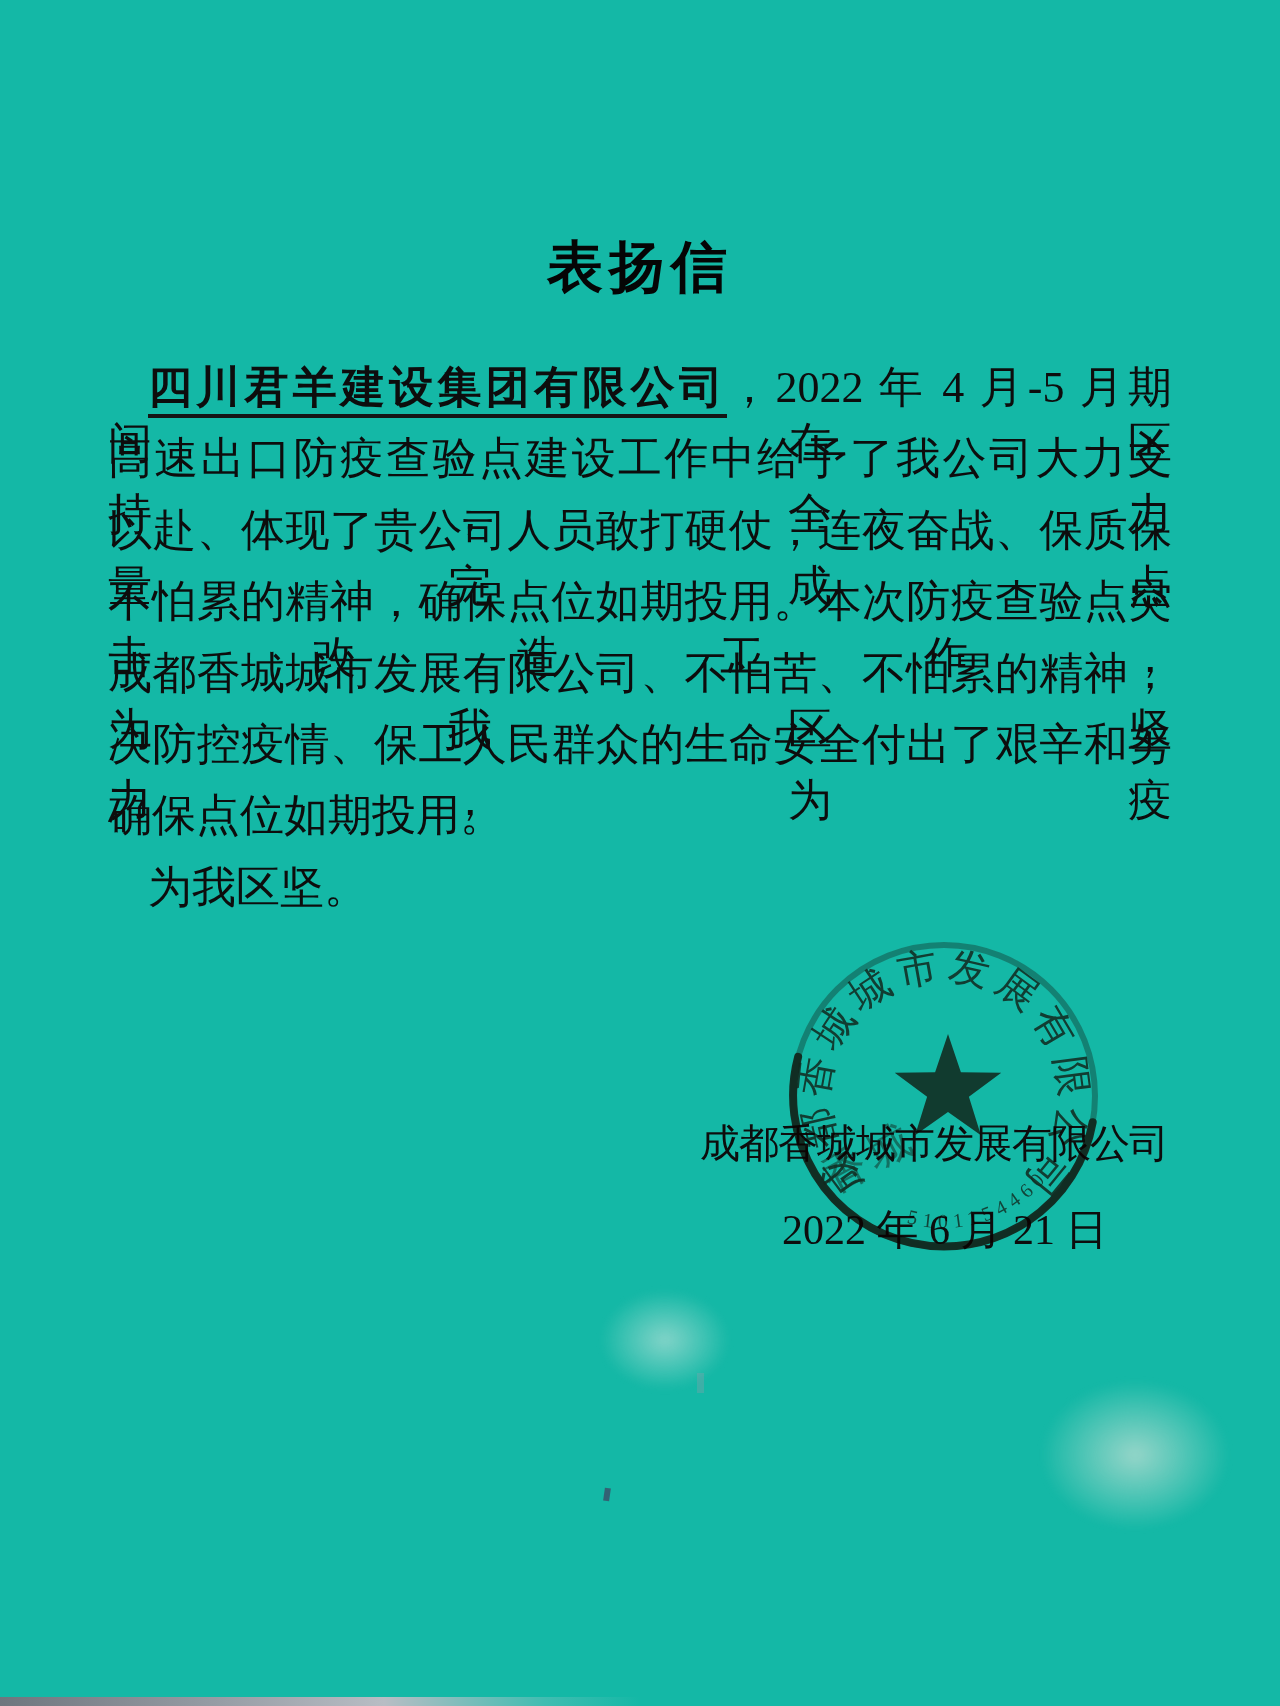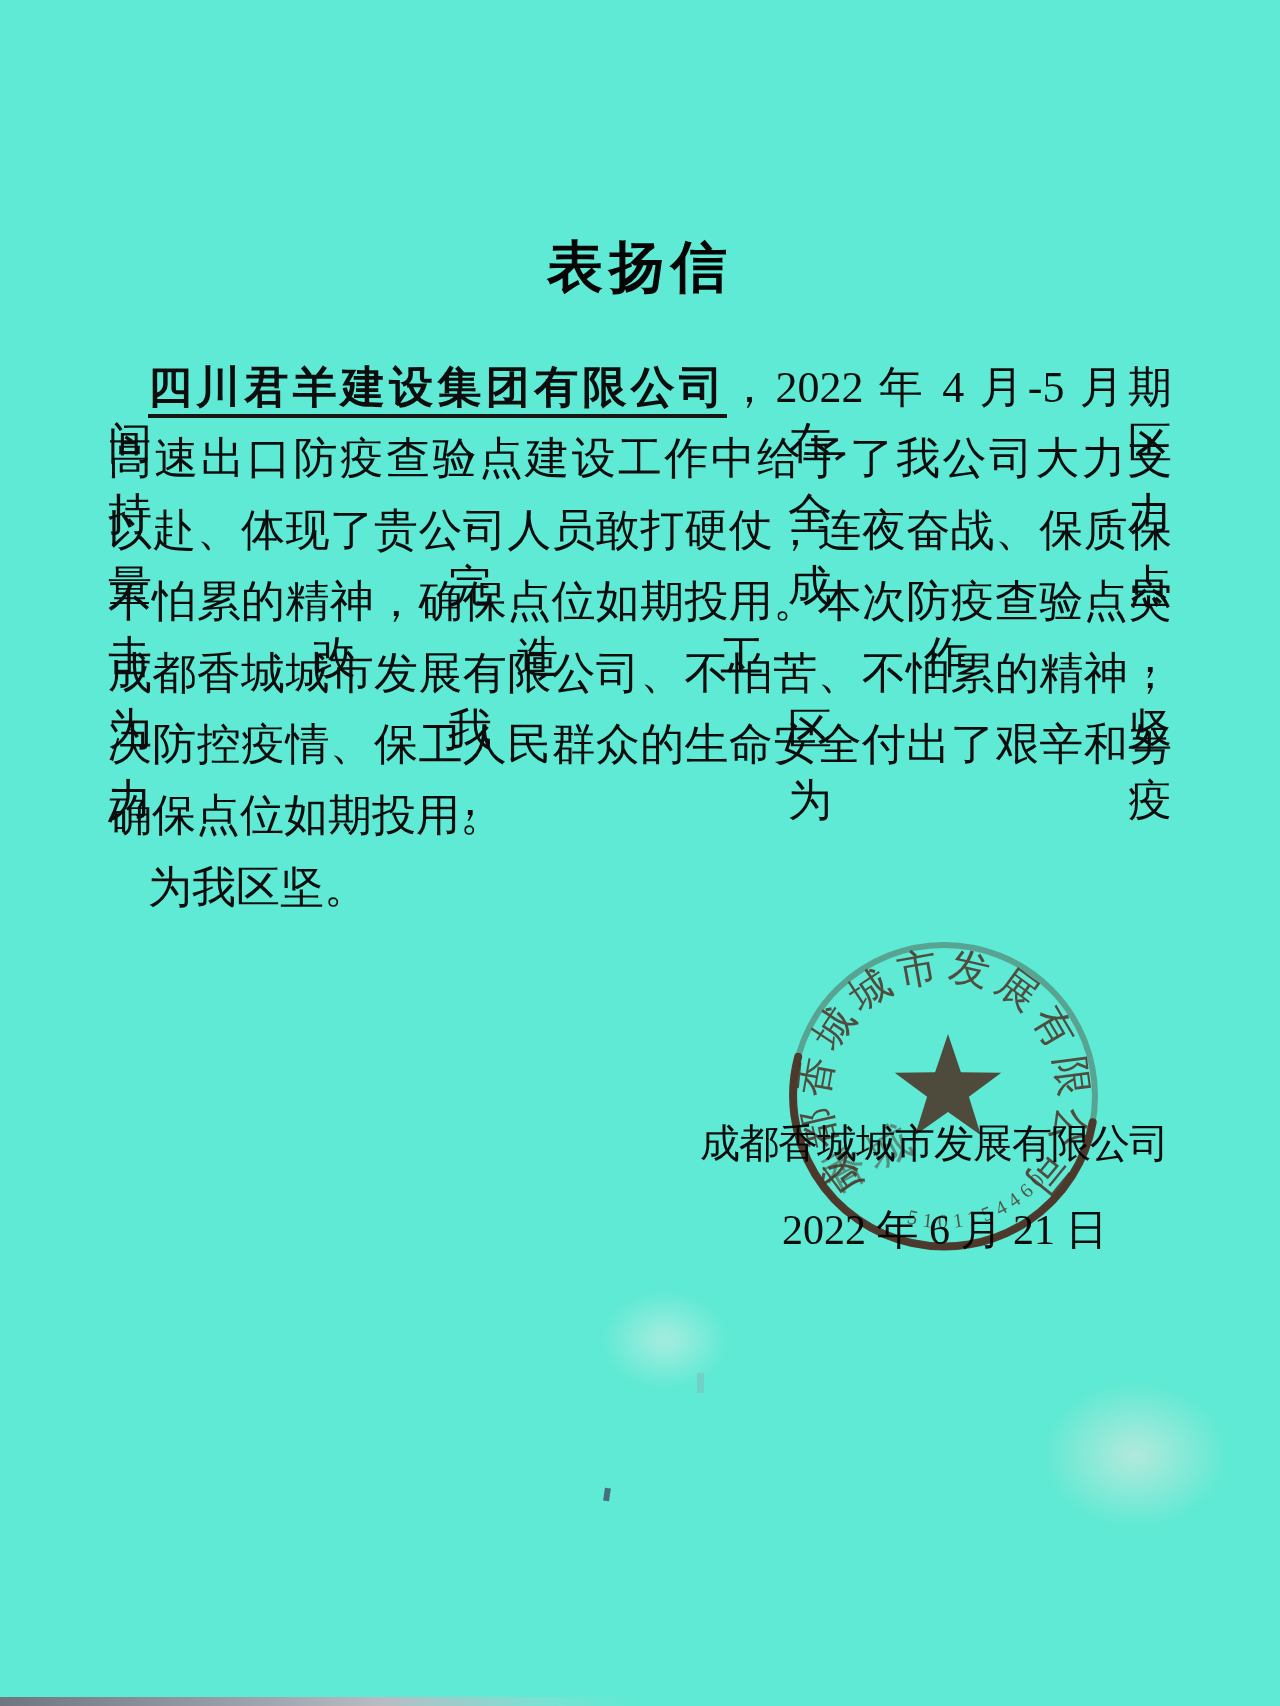--- a/index.html
+++ b/index.html
@@ -1,19 +1,19 @@
 <!DOCTYPE html>
 <html><head>
 <meta charset="utf-8">
 <style>
   html,body{margin:0;padding:0;background:#e8e8e8;}
   .page{
     position:relative;
     width:1280px;height:1706px;
-    background:#5eead4;
+    background:#14b8a6;
     margin:0 auto;
     overflow:hidden;
     font-family:"Liberation Serif","DejaVu Serif",serif;
     color:#111111;
   }
   .title{
     position:absolute;
     top:192px;left:0;width:100%;
     text-align:center;
     font-size:56px;

